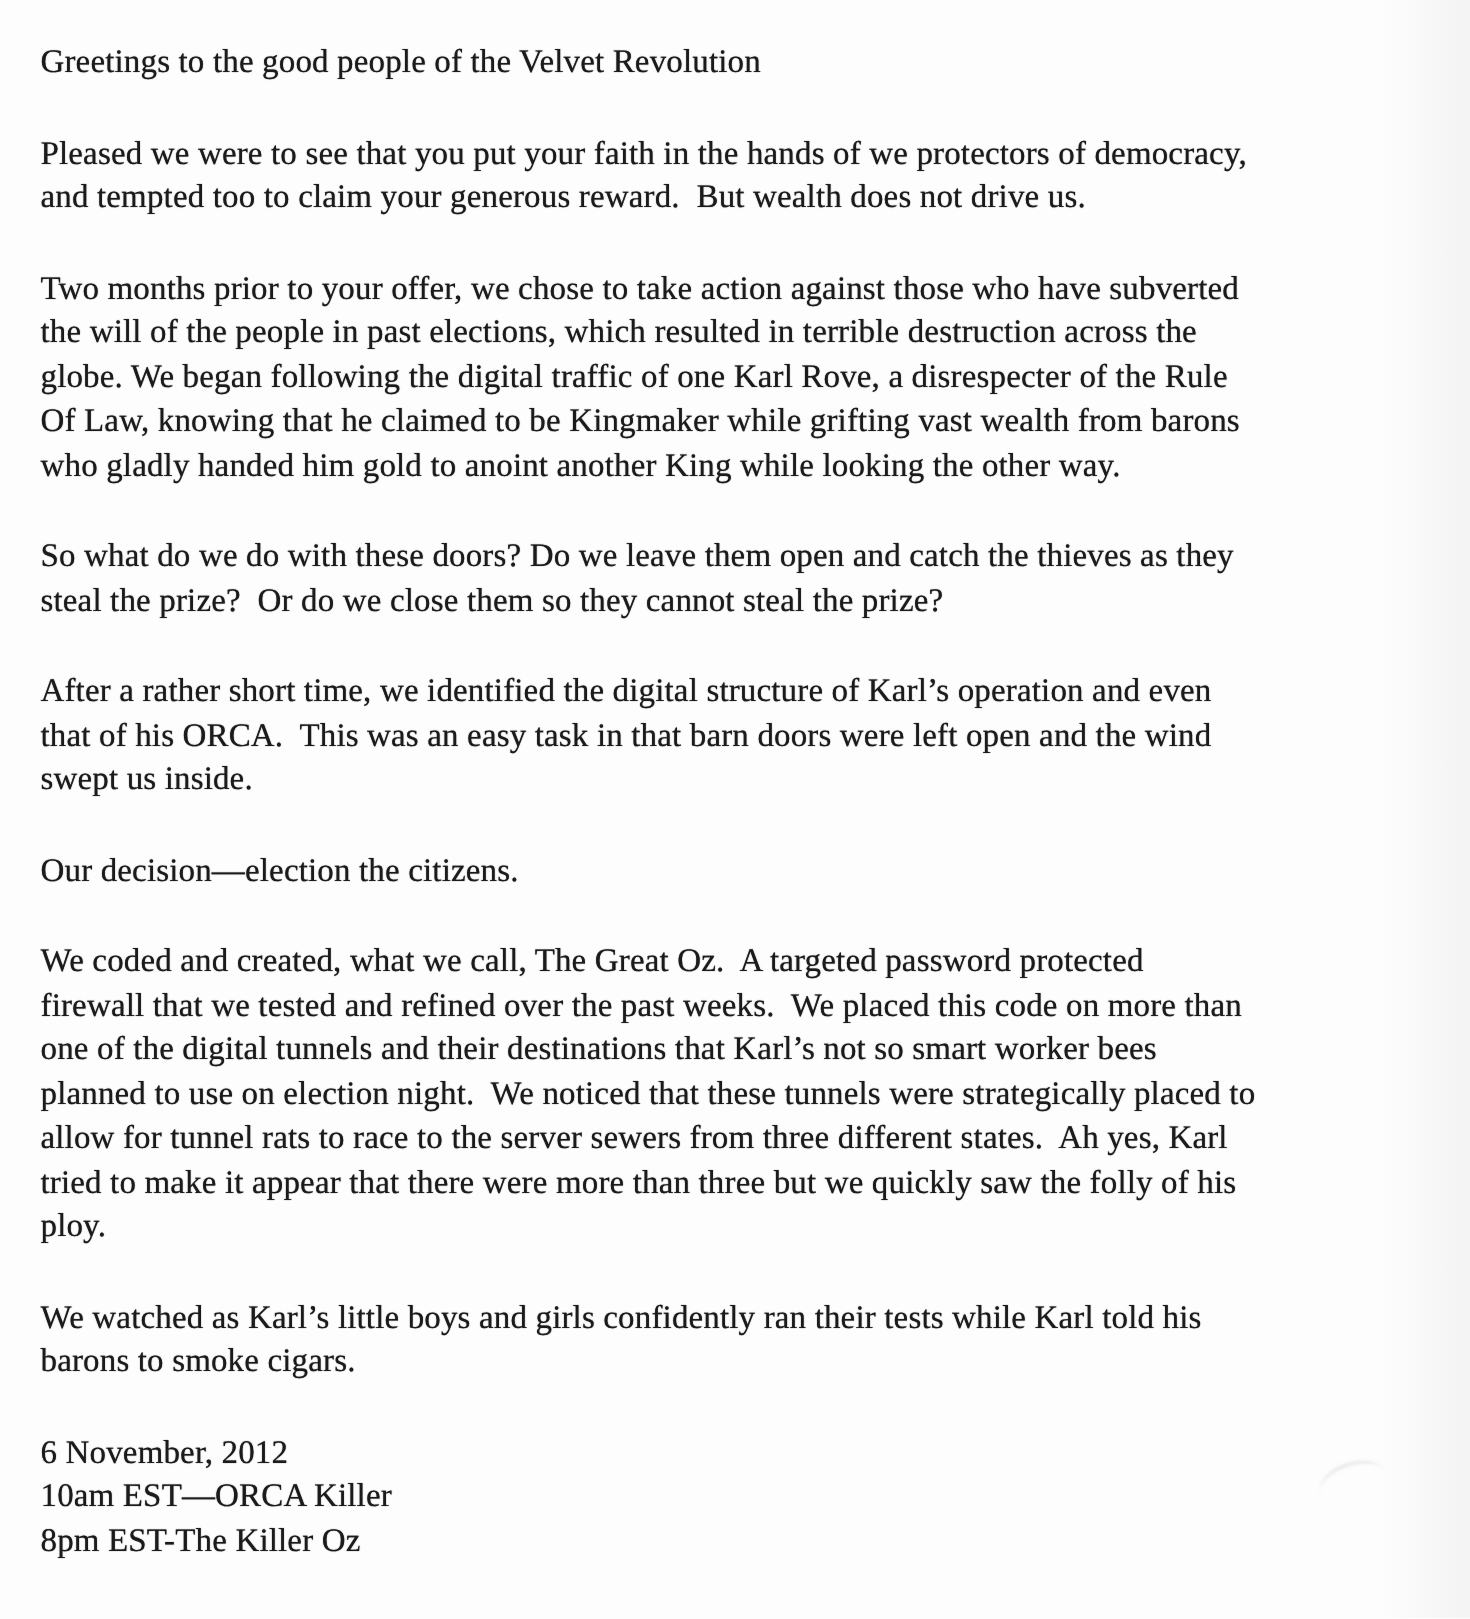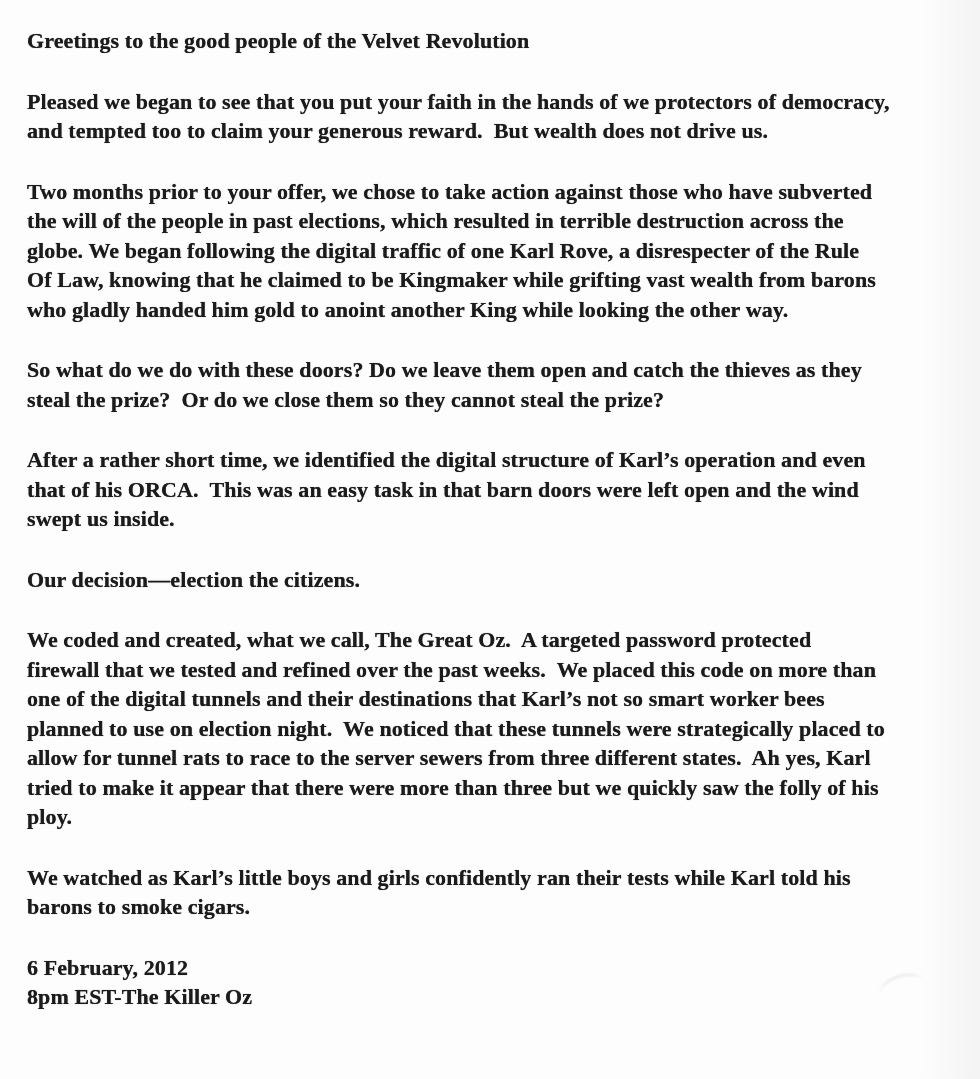--- a/index.html
+++ b/index.html
@@ -22,21 +22,20 @@
     width: 100%;
     height: 100%;
     padding: 26px 10px 0 27px;
     font-family: "Liberation Serif", "DejaVu Serif", serif;
     font-size: 22px;
     line-height: 29.5px;
     color: #1b1b1b;
     
     text-shadow: 0 0 0.7px rgba(27, 27, 27, 0.85);
     letter-spacing: 0.1px;
-    font-weight: bold;
   }
   .line {
     white-space: pre;
   }
   .para {
     white-space: pre;
     margin: 0 0 31px 0;
   }
   .header-block {
     margin: 0 0 31px 0;
@@ -61,21 +60,21 @@
 </head>
 <body>
 
 <div class="scan-page">
   <div class="letter">
 
     <div class="header-block">
       <div class="line">Greetings to the good people of the Velvet Revolution</div>
     </div>
 
-    <div class="para">Pleased we began to see that you put your faith in the hands of we protectors of democracy,
+    <div class="para">Pleased we were to see that you put your faith in the hands of we protectors of democracy,
 and tempted too to claim your generous reward.  But wealth does not drive us.</div>
     <div class="para">Two months prior to your offer, we chose to take action against those who have subverted
 the will of the people in past elections, which resulted in terrible destruction across the
 globe. We began following the digital traffic of one Karl Rove, a disrespecter of the Rule
 Of Law, knowing that he claimed to be Kingmaker while grifting vast wealth from barons
 who gladly handed him gold to anoint another King while looking the other way.</div>
     <div class="para">So what do we do with these doors? Do we leave them open and catch the thieves as they
 steal the prize?  Or do we close them so they cannot steal the prize?</div>
     <div class="para">After a rather short time, we identified the digital structure of Karl’s operation and even
 that of his ORCA.  This was an easy task in that barn doors were left open and the wind
@@ -85,19 +84,20 @@
 firewall that we tested and refined over the past weeks.  We placed this code on more than
 one of the digital tunnels and their destinations that Karl’s not so smart worker bees
 planned to use on election night.  We noticed that these tunnels were strategically placed to
 allow for tunnel rats to race to the server sewers from three different states.  Ah yes, Karl
 tried to make it appear that there were more than three but we quickly saw the folly of his
 ploy.</div>
     <div class="para">We watched as Karl’s little boys and girls confidently ran their tests while Karl told his
 barons to smoke cigars.</div>
 
     <div class="signature-block">
-      <div class="line">6 February, 2012</div>
+      <div class="line">6 November, 2012</div>
+      <div class="line">10am EST—ORCA Killer</div>
       <div class="line">8pm EST-The Killer Oz</div>
     </div>
 
   </div>
   <div class="scan-artifact"></div>
 </div>
 
 </body></html>

